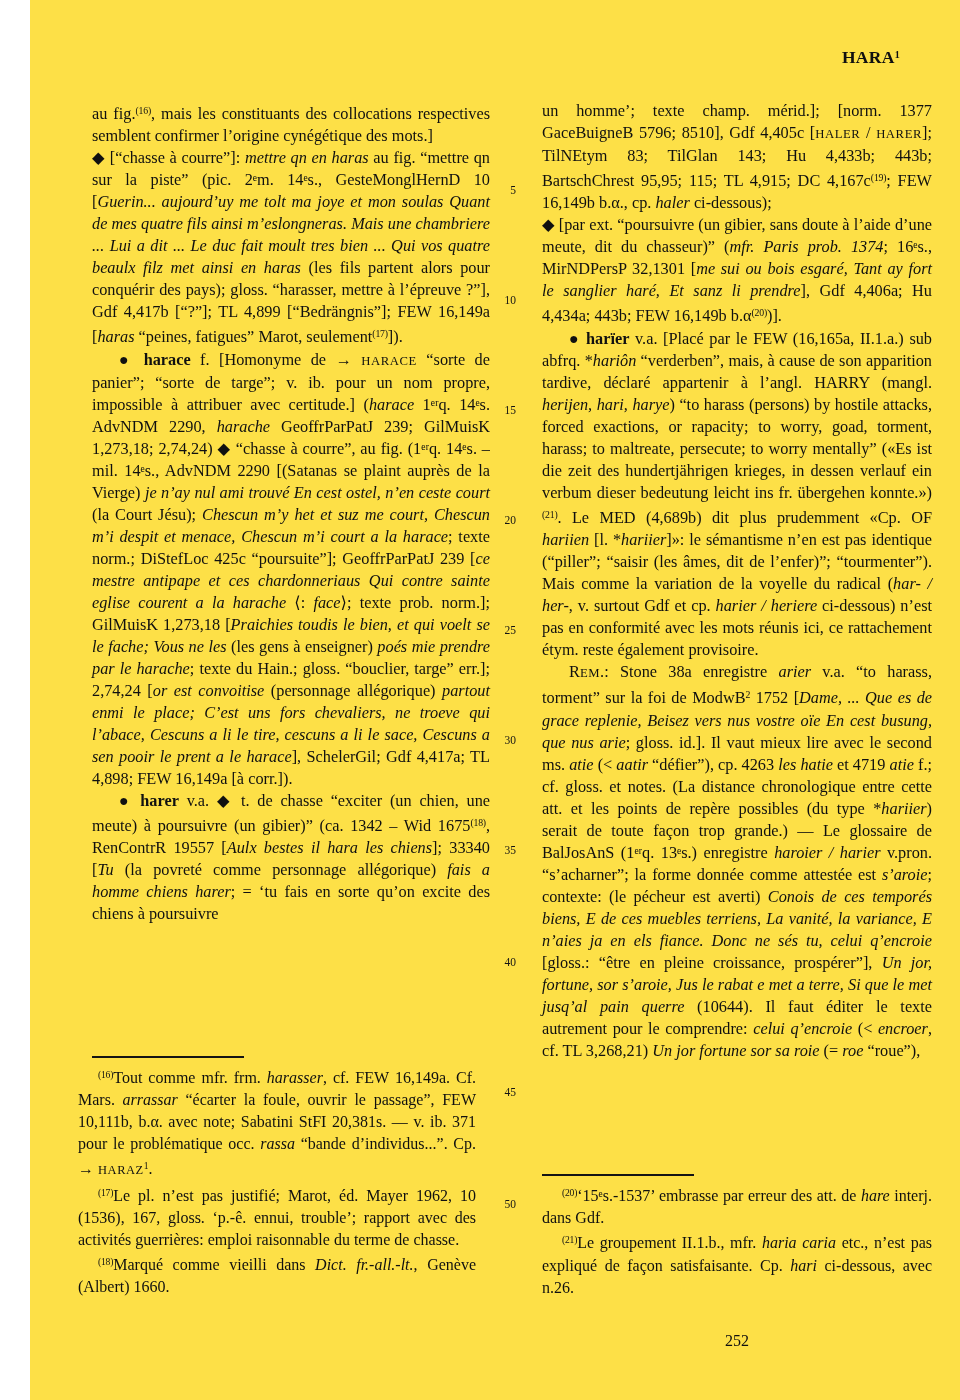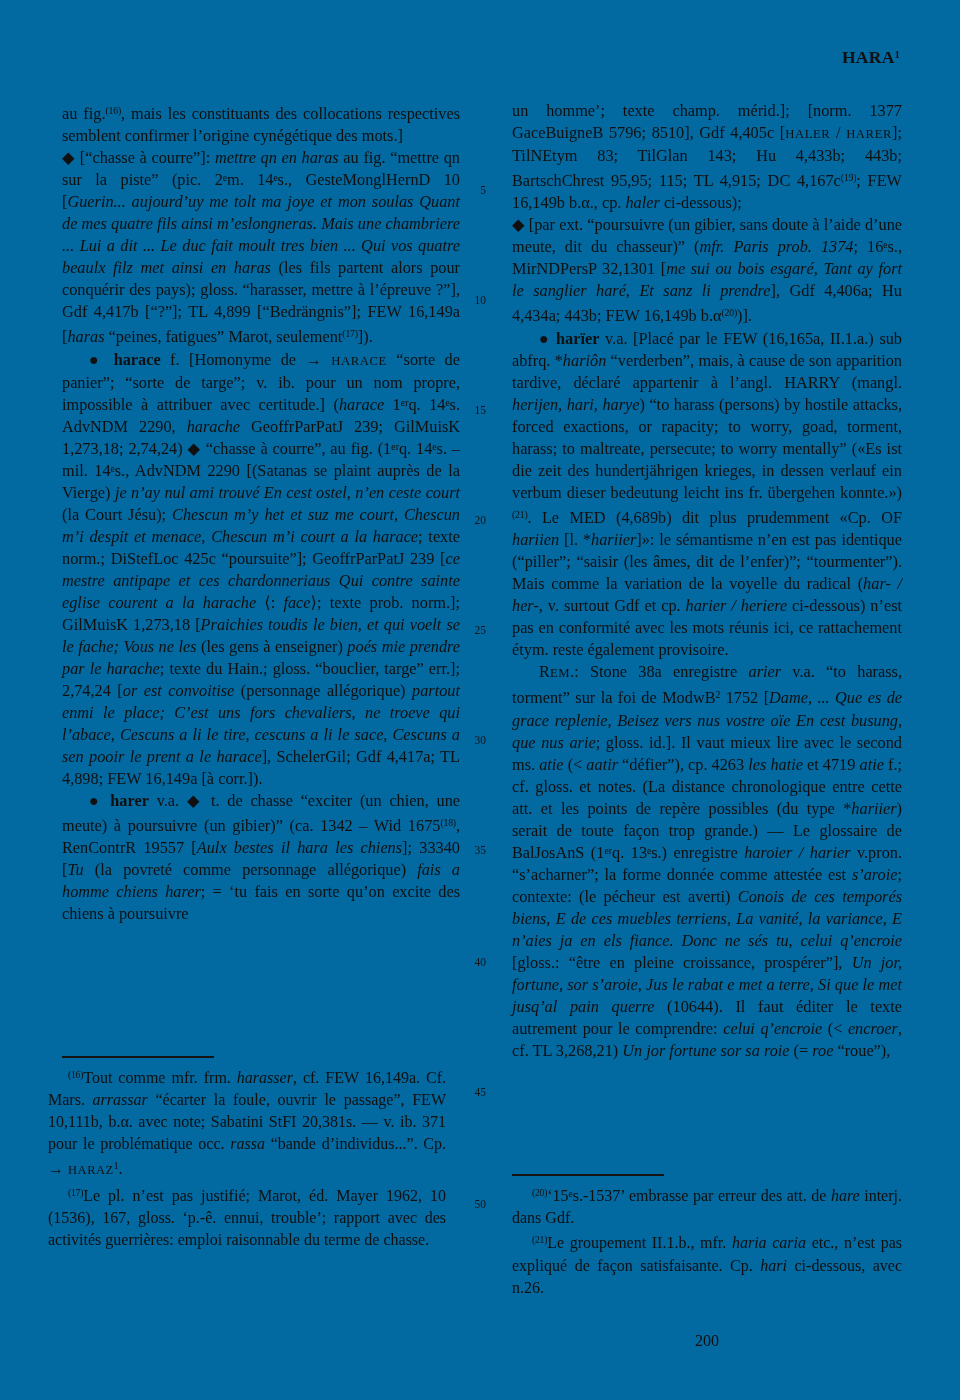--- a/index.html
+++ b/index.html
@@ -4,21 +4,21 @@
 <style>
   * { margin:0; padding:0; box-sizing:border-box; }
   html,body { width:960px; height:1400px; }
   body {
     background:#ffffff;
     color:#101010;
     font-family:"Liberation Serif","DejaVu Serif",serif;
     position:relative;
     overflow:hidden;
   }
-  .page { position:absolute; inset:0; background:#0369a1; }
+  .page { position:absolute; inset:0; background:#fde047;margin-left:30px; }
   .running-head {
     position:absolute; top:47px; right:60px;
     font-weight:bold; font-size:17.5px; letter-spacing:0.3px;
   }
   .running-head .homograph { font-size:10px; vertical-align:0.55em; font-weight:bold; }
   .col {
     position:absolute; top:100px;
     font-size:16.3px; line-height:22px;
     text-align:justify;
   }
@@ -84,23 +84,24 @@
       <div class="line-no" style="top: 844px;">35</div>
       <div class="line-no" style="top: 956px;">40</div>
       <div class="line-no" style="top: 1086px;">45</div>
       <div class="line-no" style="top: 1198px;">50</div>
     </div>
 
   <div class="fnrule fnrule-left"></div>
   <div class="footnotes footnotes-left">
       <p class="para indent"><span class="seg-sup">(16)</span><span>Tout comme mfr. frm. </span><span class="seg-i">harasser</span><span>, cf. FEW 16,149a. Cf. Mars. </span><span class="seg-i">arrassar</span><span> “écarter la foule, ouvrir le passage”, FEW 10,111b, b.α. avec note; Sabatini StFI 20,381s. — v. ib. 371 pour le problématique occ. </span><span class="seg-i">rassa</span><span> “bande d’individus...”. Cp. → </span><span class="seg-sc">HARAZ</span><span class="seg-sup">1</span><span>.</span></p>
       <p class="para indent"><span class="seg-sup">(17)</span><span>Le pl. n’est pas justifié; Marot, éd. Mayer 1962, 10 (1536), 167, gloss. ‘p.-ê. ennui, trouble’; rapport avec des activités guerrières: emploi raisonnable du terme de chasse.</span></p>
+      <p class="para indent"><span class="seg-sup">(18)</span><span>Marqué comme vieilli dans </span><span class="seg-i">Dict. fr.-all.-lt.</span><span>, Genève (Albert) 1660.</span></p>
     </div>
 
   <div class="fnrule fnrule-right"></div>
   <div class="footnotes footnotes-right">
       <p class="para indent"><span class="seg-sup">(20)</span><span>‘15ᵉs.-1537’ embrasse par erreur des att. de </span><span class="seg-i">hare</span><span> interj. dans Gdf.</span></p>
       <p class="para indent"><span class="seg-sup">(21)</span><span>Le groupement II.1.b., mfr. </span><span class="seg-i">haria caria</span><span> etc., n’est pas expliqué de façon satisfaisante. Cp. </span><span class="seg-i">hari</span><span> ci-dessous, avec n.26.</span></p>
     </div>
 
-  <div class="pageno pageno-right">200</div>
+  <div class="pageno pageno-right">252</div>
 
 </div>
 
 </body></html>

